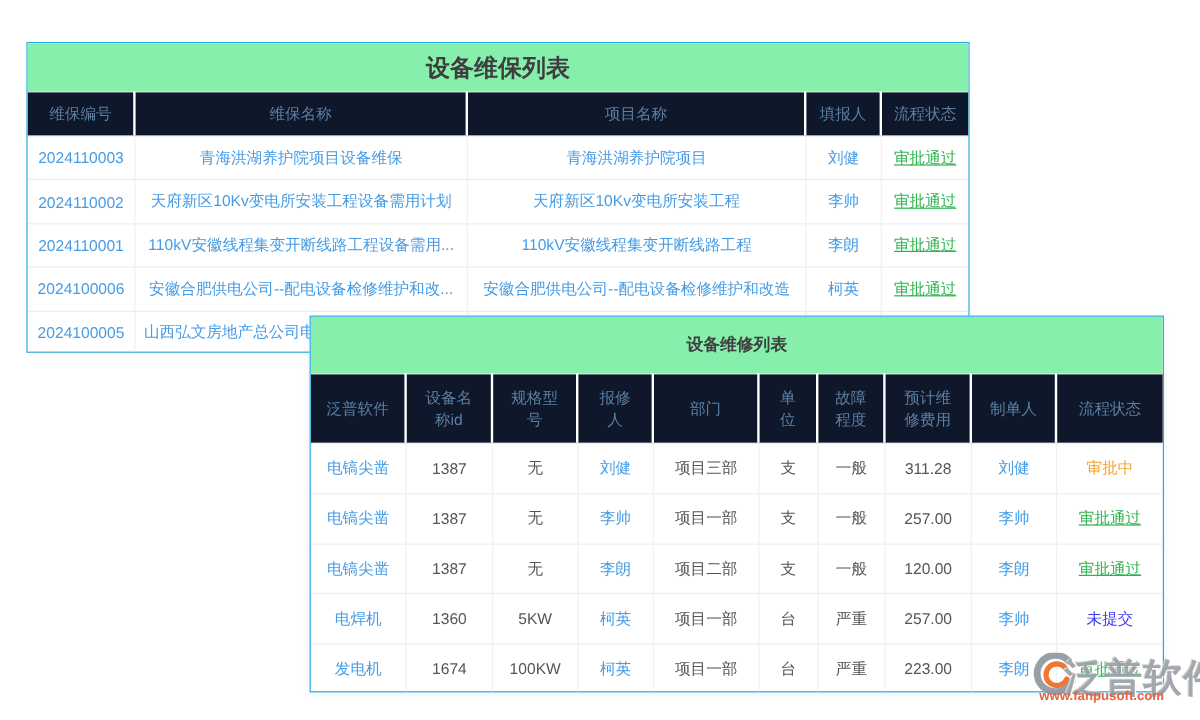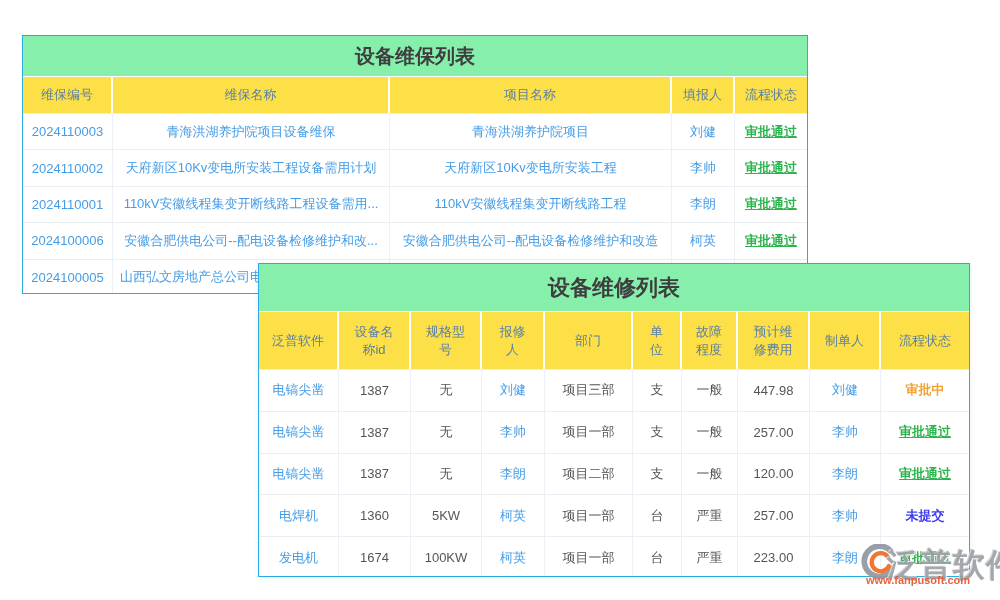--- a/index.html
+++ b/index.html
@@ -20,27 +20,27 @@
   .card1 { left: 22px; top: 35px; width: 786px; height: 259px; z-index: 1; }
   .card2 { left: 258px; top: 263px; width: 712px; height: 314px; z-index: 10;
            box-shadow: 0 1px 6px rgba(30,120,180,0.10); }
 
   .card-title {
     display: flex; align-items: center; justify-content: center;
     font-weight: bold; color: #3e3e3e;
     background: #86efac;
   }
   .card1 .card-title { height: 40px; font-size: 20px; }
-  .card2 .card-title { height: 47px; font-size: 22px; }
+  .card2 .card-title { height: 47px; font-size: 14px; }
 
   .thead, .trow { display: grid; }
   .card1 .thead, .card1 .trow { grid-template-columns: 90px 277px 282px 63px 72px; }
   .card2 .thead, .card2 .trow { grid-template-columns: 80px 72px 71px 63px 88px 49px 56px 72px 71px 88px; }
 
-  .thead { background: #fde047; }
+  .thead { background: #0f172a; }
   .card1 .thead { height: 37px; }
   .card2 .thead { height: 58px; }
   .thead .cell {
     color: #5b7fa3; font-size: 13px;
     border-right: 2px solid #ffffff;
     border-top: 1px solid #ffffff;
     white-space: pre-line; text-align: center; line-height: 1.35;
   }
   .thead .cell:last-child { border-right: none; }
 
@@ -52,21 +52,21 @@
     font-size: 13px;
     overflow: hidden;
     box-sizing: border-box;
     padding: 0 2px;
     white-space: nowrap;
   }
   .trow .cell {
     border-right: 1px solid #edf1f6;
     border-top: 1px solid #e9eef3;
   }
-  .trow .cell:last-child { border-right: none; font-weight: bold; }
+  .trow .cell:last-child { border-right: none; }
 
   .link   { color: #459ce6; }
   .gray   { color: #555555; }
   .st-approved    { color: #2db54d; text-decoration: underline; }
   .st-pending     { color: #f2a232; }
   .st-unsubmitted { color: #3c3cee; }
 
   .partial { justify-content: flex-start; padding-left: 7px; }
 
   
@@ -164,21 +164,21 @@
     </div>
   <div id="t2-body">
       <div class="trow">
         <div class="cell link">电镐尖凿</div>
         <div class="cell gray">1387</div>
         <div class="cell gray">无</div>
         <div class="cell link">刘健</div>
         <div class="cell gray">项目三部</div>
         <div class="cell gray">支</div>
         <div class="cell gray">一般</div>
-        <div class="cell gray">447.98</div>
+        <div class="cell gray">311.28</div>
         <div class="cell link">刘健</div>
         <div class="cell st-pending">审批中</div>
       </div>
       <div class="trow">
         <div class="cell link">电镐尖凿</div>
         <div class="cell gray">1387</div>
         <div class="cell gray">无</div>
         <div class="cell link">李帅</div>
         <div class="cell gray">项目一部</div>
         <div class="cell gray">支</div>

